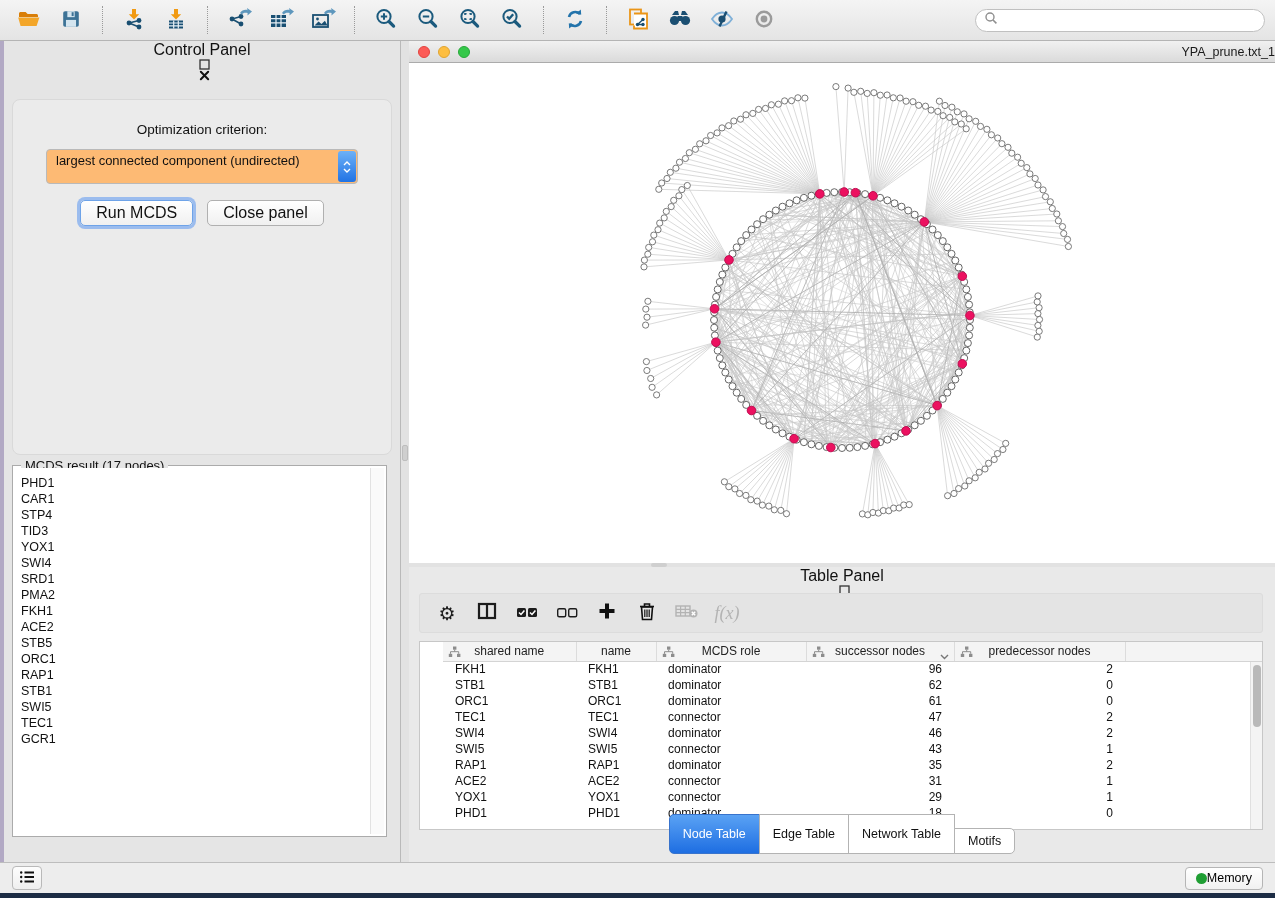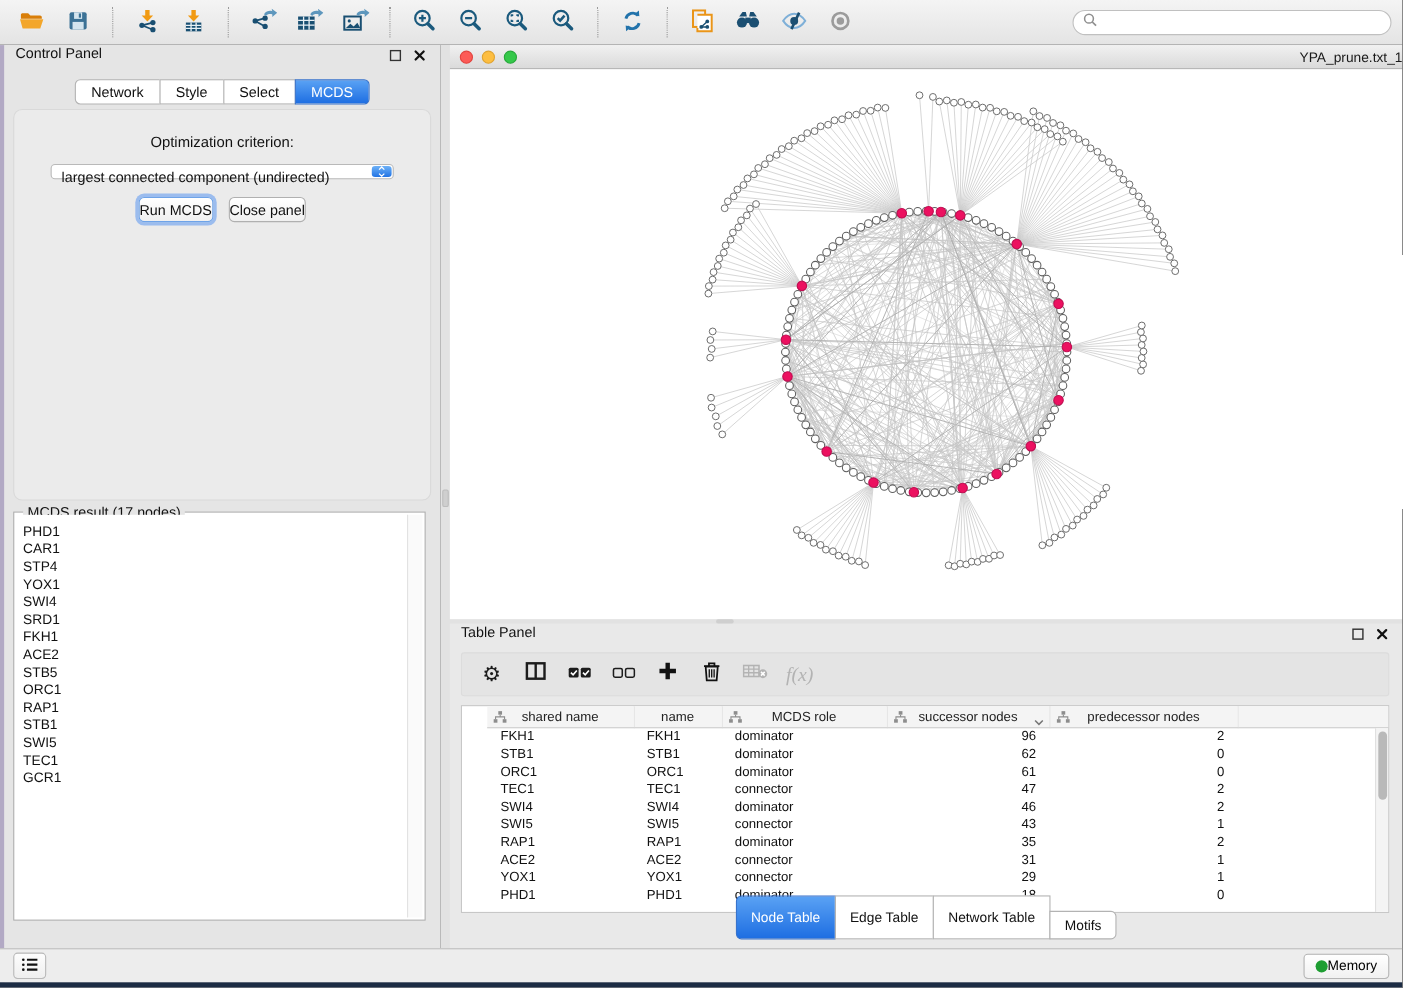--- a/index.html
+++ b/index.html
@@ -17,38 +17,38 @@
   }
   .tb-btn { width:38px; height:32px; border:none; background:transparent; display:flex; align-items:center; justify-content:center; }
   .tb-sep { width:0; height:28px; border-left:1px dotted #9a9a9a; margin:0 8px; }
   .tb-search { margin-left:auto; width:290px; height:23px; background:#fff; border:1px solid #c0c0c0; border-radius:12px; display:flex; align-items:center; padding:0 8px; }
   .tb-search input { border:none; outline:none; flex:1; font-size:12px; font-family:"Liberation Sans",sans-serif; background:transparent; }
   
   .left-strip { position:absolute; left:0; top:41px; width:4px; height:852px; background:#b2a9c4; }
   .bottom-strip { position:absolute; left:0; bottom:0; width:100%; height:5px; background:#1c2c44; }
   
   .control-panel { position:absolute; left:4px; top:41px; width:397px; height:821px; background:#e5e5e5; border-right:1px solid #b9b9b9; }
-  .panel-titlebar { height:24px; display:flex; padding:0 10px; font-size:13px; }
+  .panel-titlebar { height:24px; display:flex; align-items:center; padding:0 10px; font-size:16px;flex-direction:column; }
   .panel-titlebar .title { flex:1; }
   .pt-btn { width:18px; height:18px; border:none; background:transparent; display:flex; align-items:center; justify-content:center; margin-left:4px; }
   .cp-tabs { position:absolute; left:0; right:0; top:31px; display:flex; justify-content:center; }
   .seg-btn {
     background:#fff; border:1px solid #b3b3b3; margin-left:-1px; padding:3px 14px;
     font-size:13px; font-family:"Liberation Sans",sans-serif; color:#111;
   }
   .seg-btn:first-child { border-radius:5px 0 0 5px; margin-left:0; }
   .seg-btn:last-child { border-radius:0 5px 5px 0; }
   .seg-btn.active { background:linear-gradient(#5aa2f4,#1e6ee2); color:#fff; border-color:#3873cc; }
   .cp-card { position:absolute; left:8px; right:8px; top:58px; height:356px; background:#ebebeb; border:1px solid #d9d9d9; border-radius:8px; }
   .opt-label { text-align:center; margin-top:22px; font-size:13.5px; }
-  .criterion { position:relative; margin:12px auto 0 auto; width:312px; height:14px; background:#ffffff; border:1px solid #b9b9b9; border-radius:4px; font-size:13px; line-height:21px; padding-left:9px; }
+  .criterion { position:relative; margin:12px auto 0 auto; width:312px; height:35px; background:#fdba74; border:1px solid #b9b9b9; border-radius:4px; font-size:13px; line-height:21px; padding-left:9px; }
   .criterion .stepper { position:absolute; right:1px; top:1px; bottom:1px; width:18px; border-radius:3px; background:linear-gradient(#6db1f7,#2173e4); display:flex; flex-direction:column; align-items:center; justify-content:center; gap:2px; }
   .criterion .stepper svg { display:block; }
   .cp-buttons { display:flex; justify-content:center; gap:14px; margin-top:16px; }
-  .mac-btn { background:linear-gradient(#ffffff,#f0f0f0); border:1px solid #b0b0b0; border-radius:5px; padding:3px 0; font-size:13px; font-family:"Liberation Sans",sans-serif; color:#111; }
+  .mac-btn { background:linear-gradient(#ffffff,#f0f0f0); border:1px solid #b0b0b0; border-radius:5px; padding:3px 15px; font-size:16px; font-family:"Liberation Sans",sans-serif; color:#111; }
   .mac-btn.focus { box-shadow:0 0 0 3px rgba(90,150,240,.55); border-color:#6ea3e8; }
   .mcds-box { position:absolute; left:8px; right:13px; top:424px; height:372px; border:1px solid #ababab; background:#fff; }
   .mcds-legend { position:absolute; top:-8px; left:8px; background:#e5e5e5; padding:0 4px; font-size:13px; }
   .mcds-list { position:absolute; inset:2px 16px 2px 2px; overflow:hidden; font-size:12.5px; padding:7px 0 0 6px; line-height:16px; background:#fff; }
   .mcds-scroll { position:absolute; top:2px; bottom:2px; right:2px; width:14px; background:#fafafa; border-left:1px solid #e2e2e2; }
   
   .v-splitter { position:absolute; left:401px; top:41px; width:8px; height:821px; background:#e2e2e2; }
   .v-splitter .grip { position:absolute; left:1px; top:404px; width:6px; height:16px; background:#cfcfcf; border:1px solid #bdbdbd; border-radius:2px; }
   .h-splitter { position:absolute; left:409px; top:563px; right:0; height:4px; background:#e2e2e2; }
   .h-splitter .grip { position:absolute; left:242px; top:0; width:16px; height:4px; background:#cfcfcf; border-radius:2px; }
@@ -238,26 +238,20 @@
           <svg width="11" height="11" viewBox="0 0 11 11">
             <rect x="1" y="1" width="9" height="9" fill="none" stroke="#333" stroke-width="1.3"></rect>
           </svg>
         </button>
       <button class="pt-btn">
           <svg width="11" height="11" viewBox="0 0 12 12">
             <path d="M2 2l8 8M10 2l-8 8" stroke="#111" stroke-width="2.2" stroke-linecap="round"></path>
           </svg>
         </button>
     </div>
-    <div class="cp-tabs">
-        <button class="seg-btn">Network</button>
-        <button class="seg-btn">Style</button>
-        <button class="seg-btn">Select</button>
-        <button class="seg-btn active">MCDS</button>
-      </div>
     <div class="cp-card">
       <div class="opt-label">Optimization criterion:</div>
       <div class="criterion">
         <span>largest connected component (undirected)</span>
         <span class="stepper">
           <svg width="8" height="5" viewBox="0 0 8 5">
               <path d="M1 4l3-3 3 3" fill="none" stroke="#fff" stroke-width="1.4"></path>
             </svg>
           <svg width="8" height="5" viewBox="0 0 8 5">
               <path d="M1 1l3 3 3-3" fill="none" stroke="#fff" stroke-width="1.4"></path>
@@ -268,23 +262,25 @@
         <button class="mac-btn focus">Run MCDS</button>
         <button class="mac-btn">Close panel</button>
       </div>
     </div>
     <div class="mcds-box">
       <div class="mcds-legend">MCDS result (17 nodes)</div>
       <div class="mcds-list">
           <div>PHD1</div>
           <div>CAR1</div>
           <div>STP4</div>
+          <div>TID3</div>
           <div>YOX1</div>
           <div>SWI4</div>
           <div>SRD1</div>
+          <div>PMA2</div>
           <div>FKH1</div>
           <div>ACE2</div>
           <div>STB5</div>
           <div>ORC1</div>
           <div>RAP1</div>
           <div>STB1</div>
           <div>SWI5</div>
           <div>TEC1</div>
           <div>GCR1</div>
         </div>

